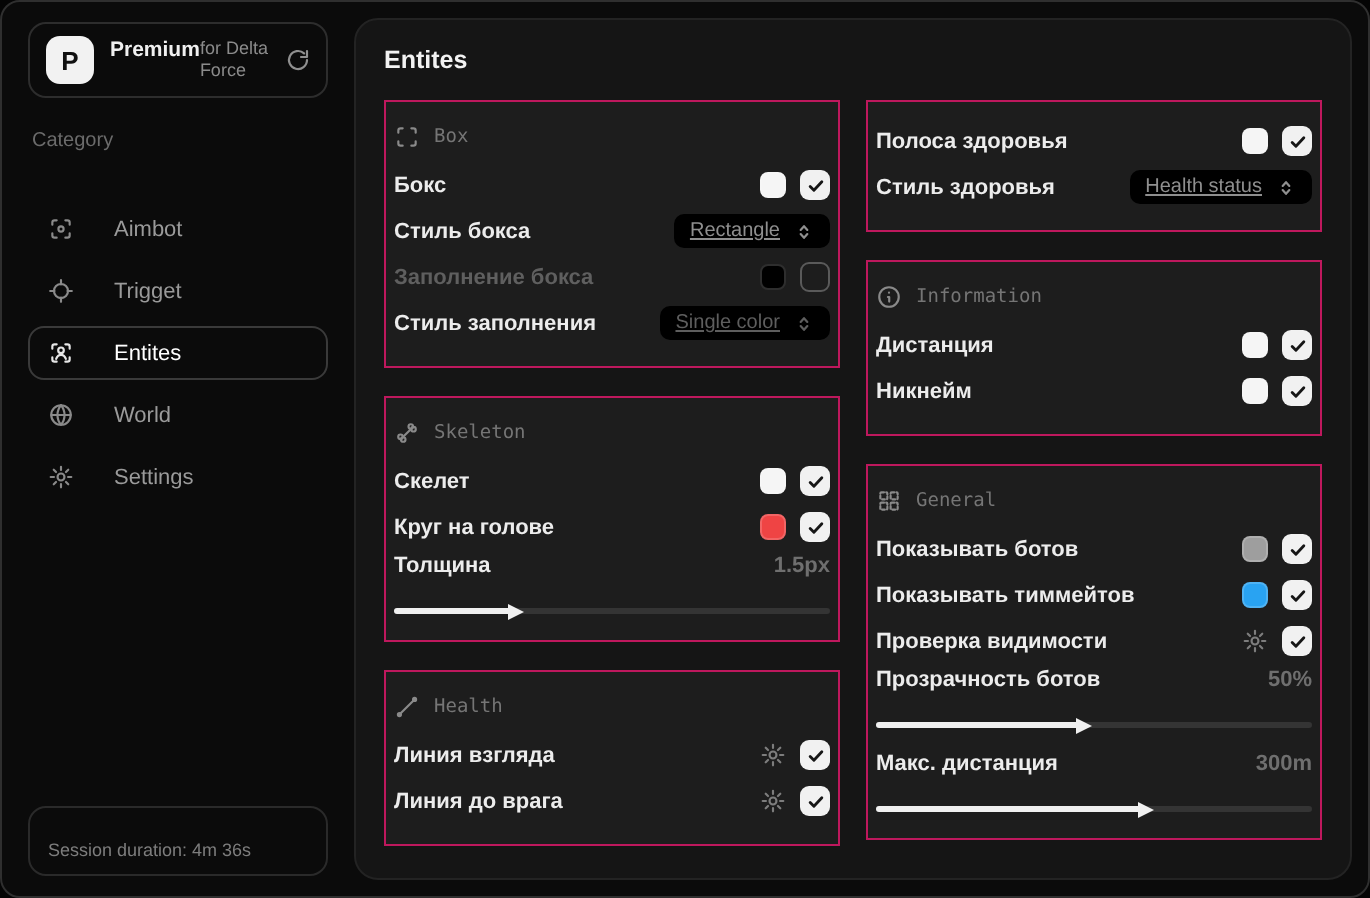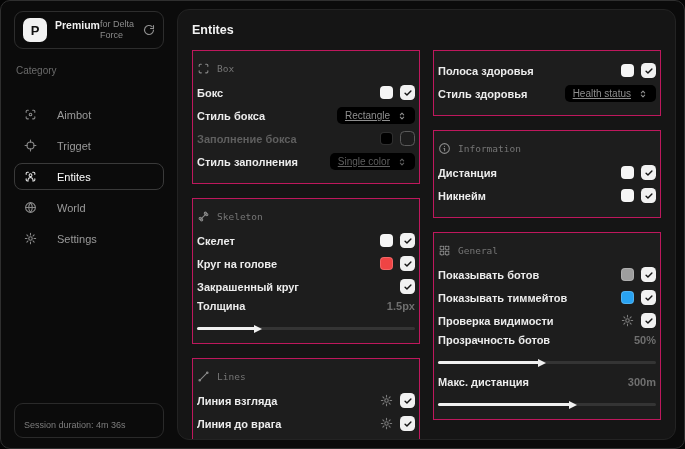--- a/index.html
+++ b/index.html
@@ -223,51 +223,41 @@
               <span class="row-label">Круг на голове</span>
               <span class="controls">
                 <span class="swatch" style="background:#ef4444"></span>
                 <span class="checkbox ">
                   <svg width="10" height="10" viewBox="0 0 24 24" fill="none" stroke="#161616" stroke-width="3.4" stroke-linecap="round" stroke-linejoin="round">
                     <path d="M5 12.5l4.5 4.5L19 7"></path>
                   </svg>
                 </span>
               </span>
             </div>
-            <div class="row ">
-              <span class="row-label">Закрашенный круг</span>
-              <span class="controls">
-                <span class="checkbox ">
-                  <svg width="10" height="10" viewBox="0 0 24 24" fill="none" stroke="#161616" stroke-width="3.4" stroke-linecap="round" stroke-linejoin="round">
-                    <path d="M5 12.5l4.5 4.5L19 7"></path>
-                  </svg>
-                </span>
-              </span>
-            </div>
             <div class="slider-block ">
         <div class="sl-top">
                 <span class="row-label">Толщина</span>
                 <span class="sl-value">1.5px</span>
               </div>
         <div class="track">
           <div class="fill" style="width:27%"></div>
           <div class="thumb" style="left:27%"></div>
         </div>
             </div>
           </div>
           <div class="card">
             <div class="card-head">
               <span class="icn ">
                 <svg width="13" height="13" viewBox="0 0 24 24" fill="none" stroke="currentColor" stroke-width="2" stroke-linecap="round" stroke-linejoin="round">
                   <path d="M5 19L19 5"></path>
                   <circle cx="5" cy="19" r="1.4"></circle>
                   <circle cx="19" cy="5" r="1.4"></circle>
                 </svg>
               </span>
-              <span>Lines</span>
+              <span>Health</span>
             </div>
             <div class="row ">
               <span class="row-label">Линия взгляда</span>
               <span class="controls">
                 <span class="icn gear-ctl">
                   <svg width="13" height="13" viewBox="0 0 24 24" fill="none" stroke="currentColor" stroke-width="2" stroke-linecap="round" stroke-linejoin="round">
                     <circle cx="12" cy="12" r="3.2"></circle>
                     <path d="M12 2.5v3M12 18.5v3M2.5 12h3M18.5 12h3M5.3 5.3l2.1 2.1M16.6 16.6l2.1 2.1M18.7 5.3l-2.1 2.1M7.4 16.6l-2.1 2.1"></path>
                   </svg>
                 </span>

